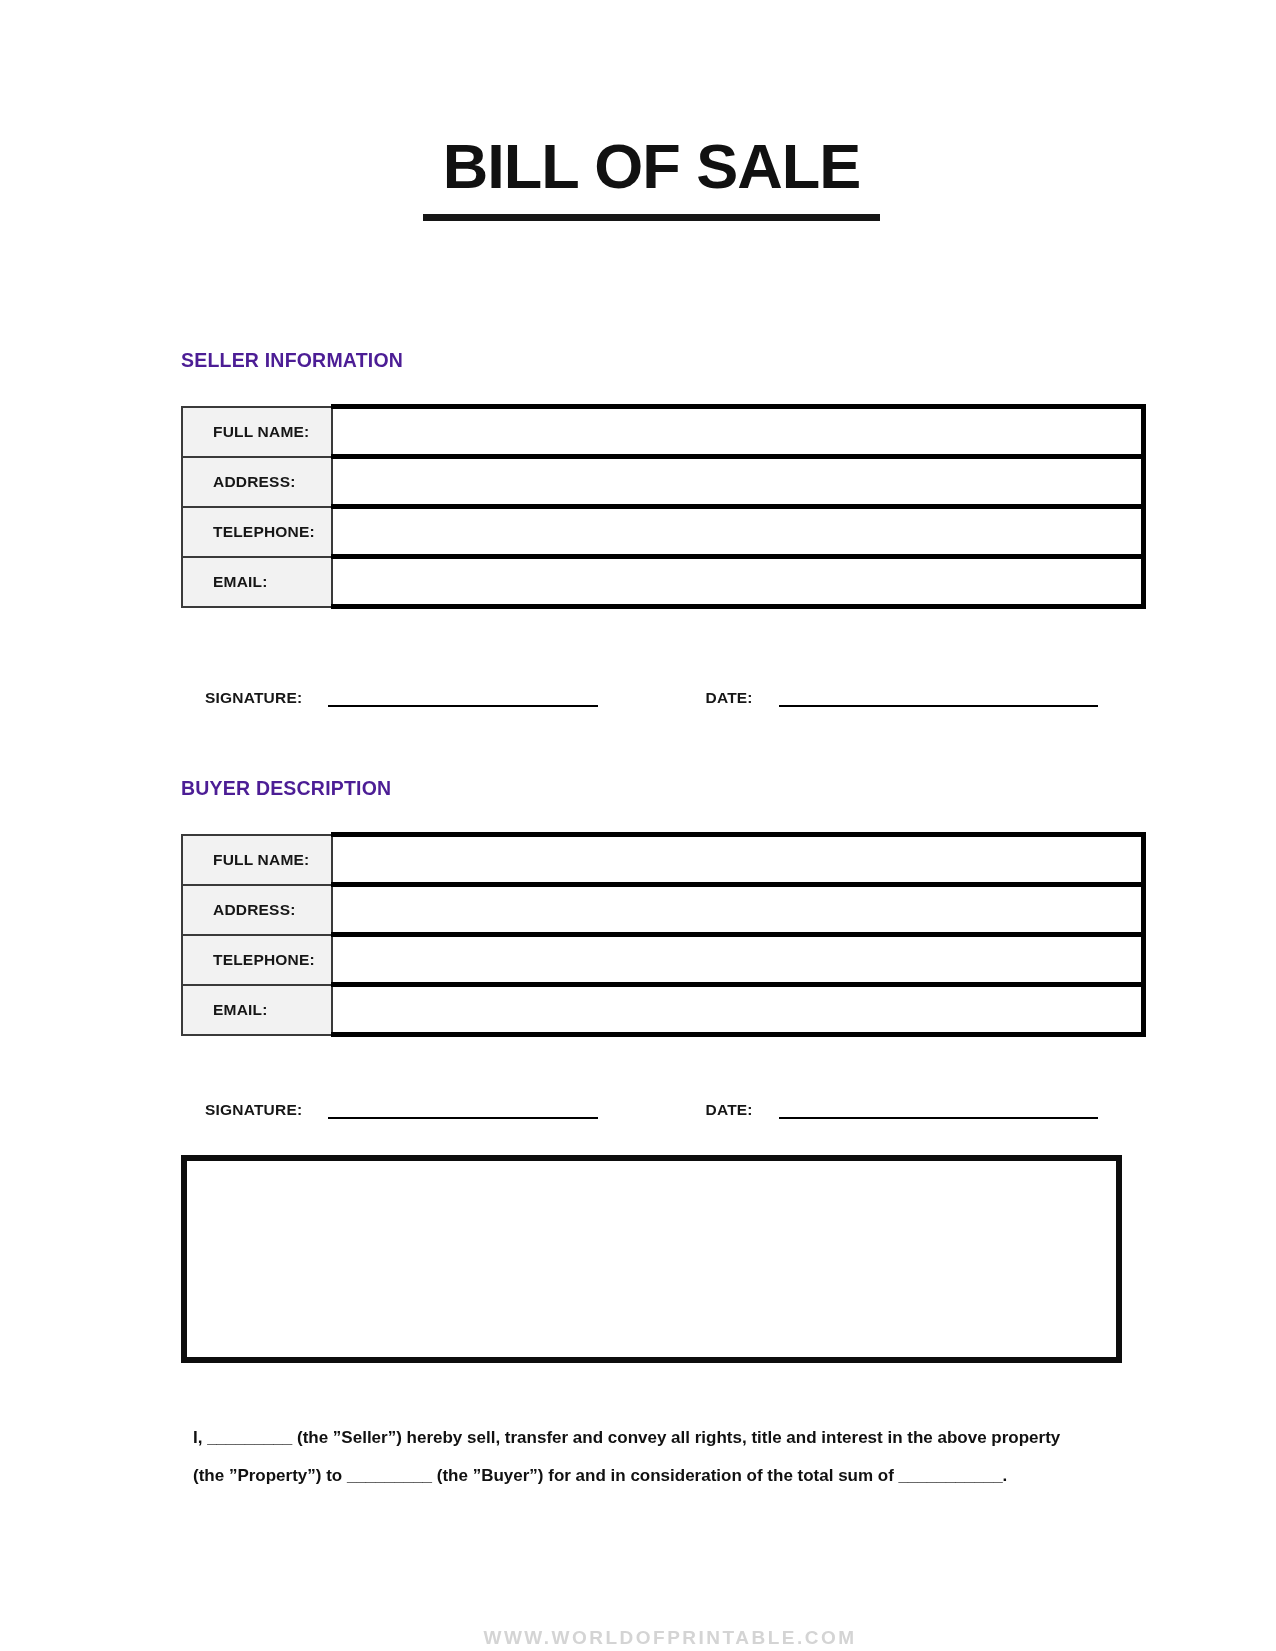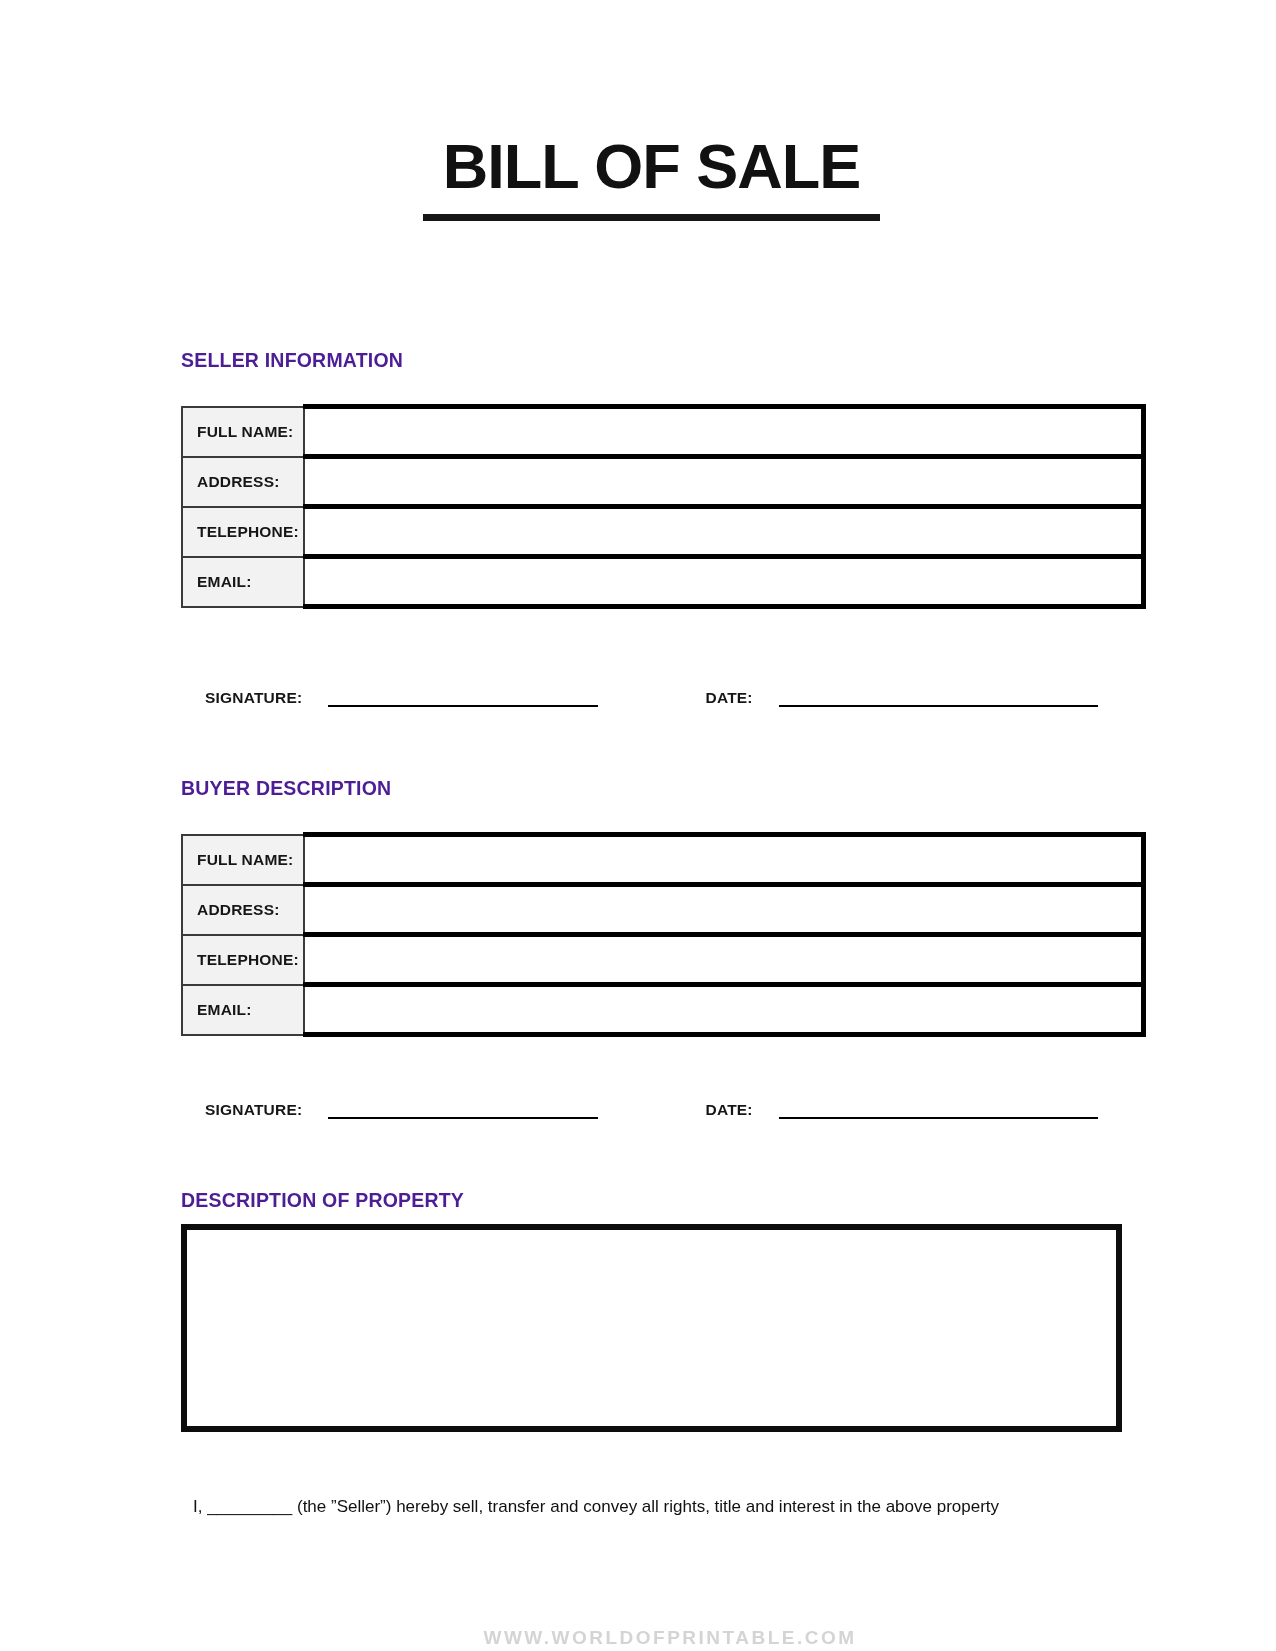--- a/index.html
+++ b/index.html
@@ -45,27 +45,27 @@
   
   table.info-table {
     border-collapse:collapse;
     width:100%;
     margin-top:32px;
     table-layout:fixed;
   }
   .buyer-table { margin-top:28px; }
   table.info-table td { height:50px; }
   td.lbl {
-    width:122px;
+    width:150px;
     background:#f2f2f2;
     border:2px solid #3a3a3a;
     font-weight:700;
     font-size:15.5px;
     letter-spacing:0.2px;
-    padding-left:14px;
+    padding-left:30px;
     color:#161616;
     white-space:nowrap;
   }
   td.val {
     background:#ffffff;
     border:5px solid #000000;
     border-left:2px solid #3a3a3a;
     padding:0 10px;
     font-size:15.5px;
   }
@@ -95,21 +95,21 @@
     border:6px solid #0d0d0d;
     background:#ffffff;
     padding:10px 12px;
     font-size:15.5px;
   }
 
   
   .declaration {
     margin-top:62px;
     font-size:17px;
-    font-weight:400;
+    font-weight:700;
     line-height:1.5;
     color:#111111;
   }
 
   
   .footer {
     position:absolute;
     left:16px; right:0; bottom:14px;
     text-align:center;
     font-size:19px;
@@ -190,23 +190,23 @@
       <div class="sig-pair">
         <span>SIGNATURE:</span>
         <span class="blank-line"></span>
       </div>
       <div class="sig-pair right">
         <span>DATE:</span>
         <span class="blank-line"></span>
       </div>
     </div>
 
-    <div class="section-heading property-heading">DESCRIPTION OF PROPERTY</div>
     <div class="description-box"></div>
 
     <div class="declaration">
       <div>I, _________ (the ”Seller”) hereby sell, transfer and convey all rights, title and interest in the above property</div>
+      <div>(the ”Property”) to _________  (the ”Buyer”) for and in consideration of the total sum of ___________.</div>
     </div>
 
   </div>
 
   <div class="footer">WWW.WORLDOFPRINTABLE.COM</div>
 </div>
 
 </body></html>

